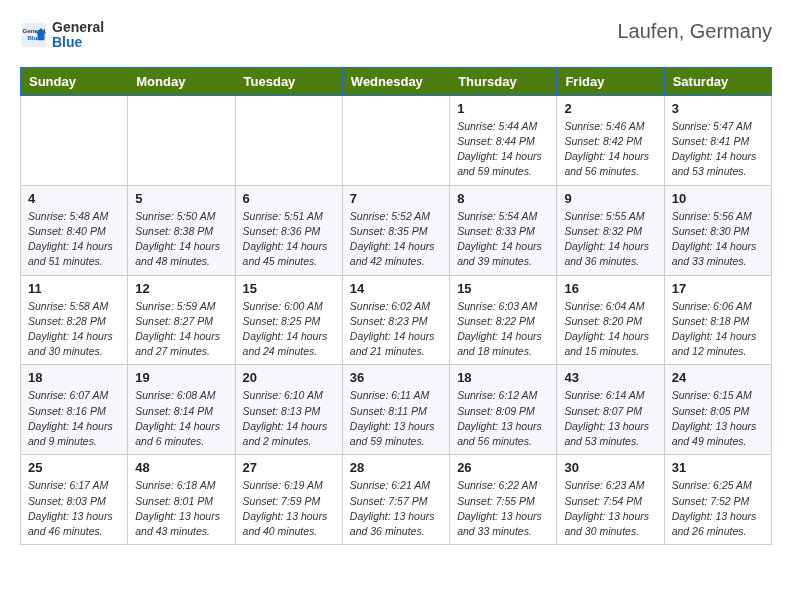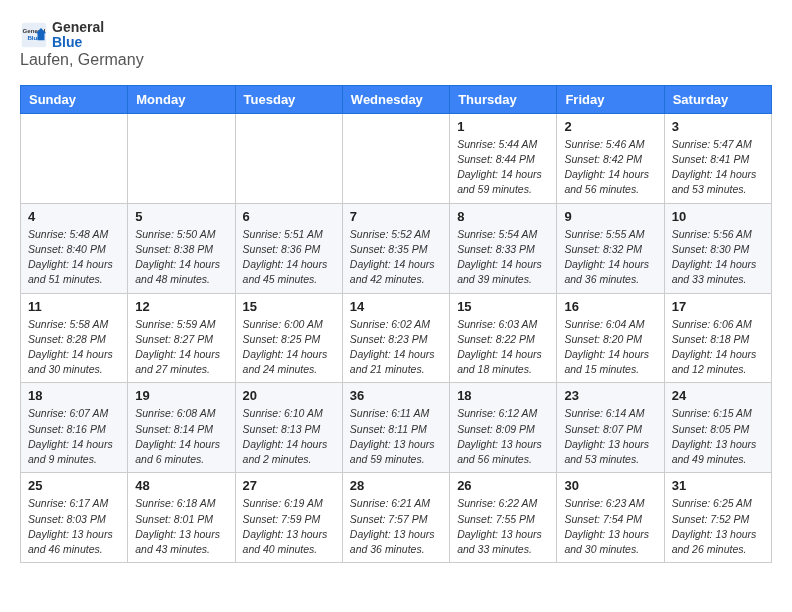--- a/index.html
+++ b/index.html
@@ -8,21 +8,20 @@
       background: #fff;
       width: 792px;
       min-height: 612px;
       padding: 20px;
     }
     .header {
       display: flex;
       justify-content: space-between;
       align-items: flex-start;
       margin-bottom: 16px;
-      flex-direction: column;
     }
     .logo {
       display: flex;
       align-items: center;
       gap: 4px;
     }
     .logo-text {
       display: flex;
       flex-direction: column;
       font-size: 14px;
@@ -38,31 +37,31 @@
     }
     .title-block {
       text-align: right;
     }
     .title-block h1 {
       font-size: 32px;
       font-weight: normal;
       color: #222;
     }
     .title-block h2 {
-      font-size: 16px;
+      font-size: 20px;
       font-weight: normal;
       color: #555;
     }
     .calendar {
       width: 100%;
       border-collapse: collapse;
       border: 1px solid #ccc;
     }
     .calendar th {
-      background-color: #3b82f6;
+      background-color: #4d7c0f;
       color: #fff;
       font-size: 13px;
       font-weight: bold;
       padding: 6px 8px;
       text-align: left;
       border: 1px solid #1e6fd9;
     }
     .calendar td {
       vertical-align: top;
       padding: 5px 7px;
@@ -222,21 +221,21 @@
         </td>
         <td>
           <div class="day-number">36</div>
           <div class="day-info">Sunrise: 6:11 AM<br>Sunset: 8:11 PM<br>Daylight: 13 hours and 59 minutes.</div>
         </td>
         <td>
           <div class="day-number">18</div>
           <div class="day-info">Sunrise: 6:12 AM<br>Sunset: 8:09 PM<br>Daylight: 13 hours and 56 minutes.</div>
         </td>
         <td>
-          <div class="day-number">23</div>
+          <div class="day-number">43</div>
           <div class="day-info">Sunrise: 6:14 AM<br>Sunset: 8:07 PM<br>Daylight: 13 hours and 53 minutes.</div>
         </td>
         <td>
           <div class="day-number">24</div>
           <div class="day-info">Sunrise: 6:15 AM<br>Sunset: 8:05 PM<br>Daylight: 13 hours and 49 minutes.</div>
         </td>
       </tr>
       <tr>
         <td>
           <div class="day-number">25</div>

